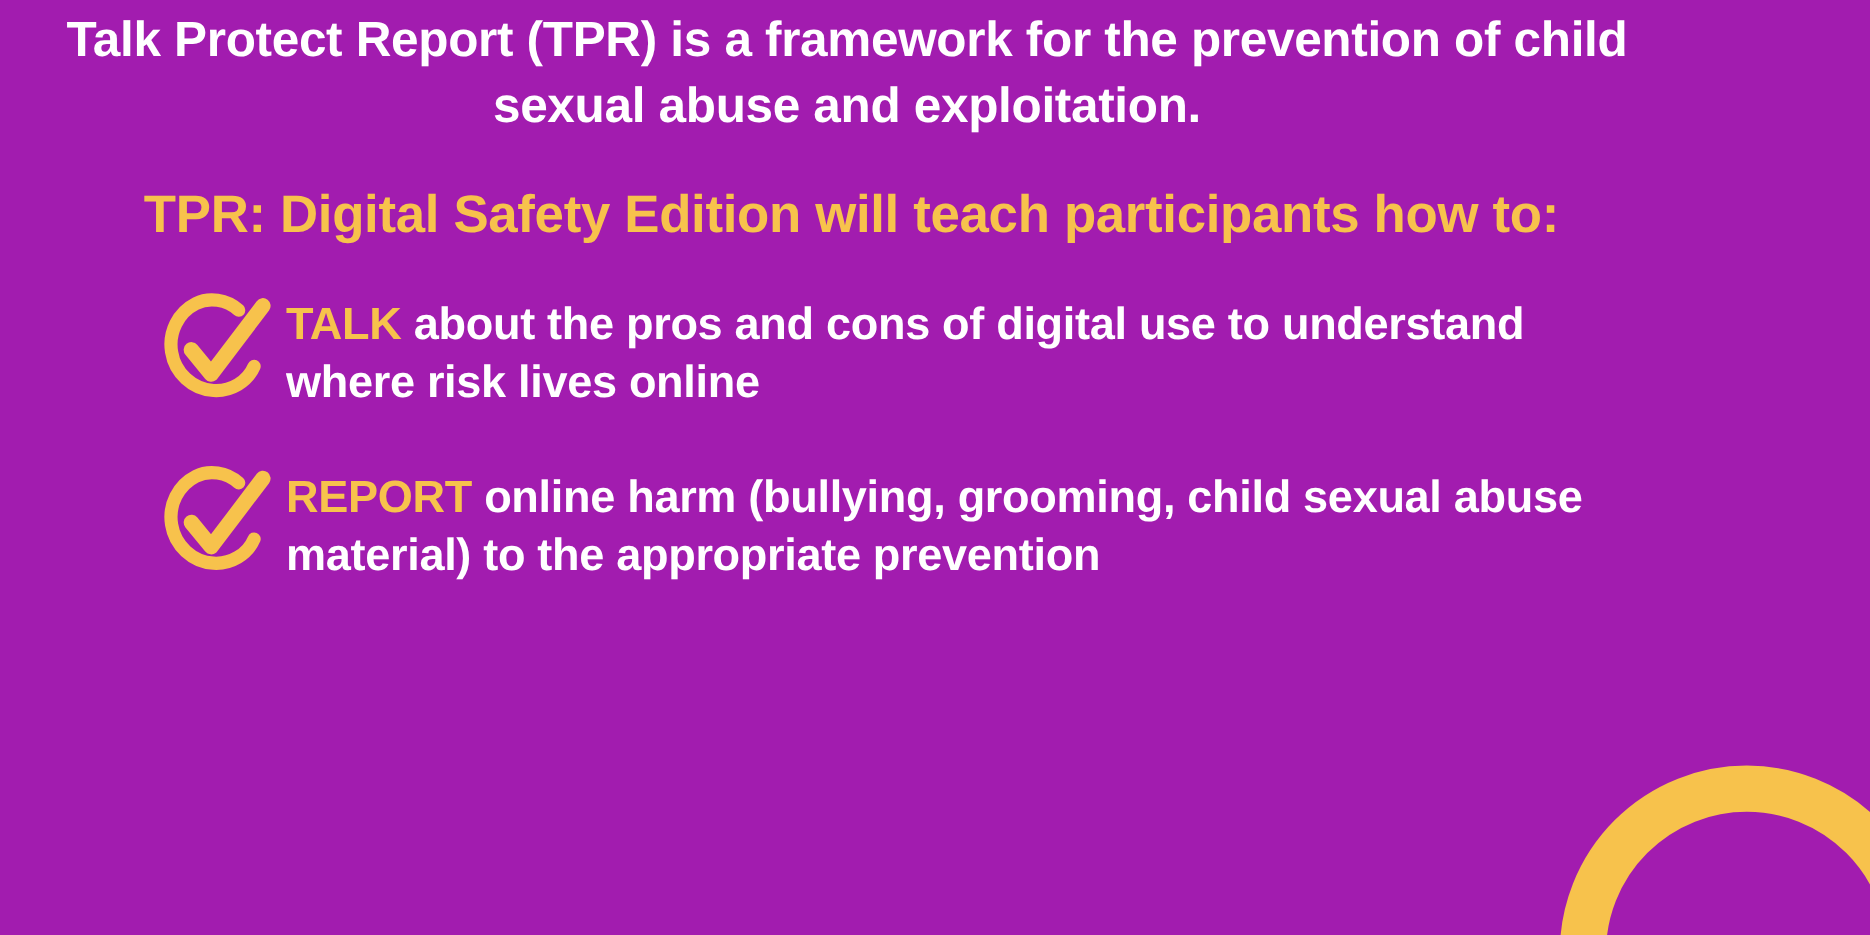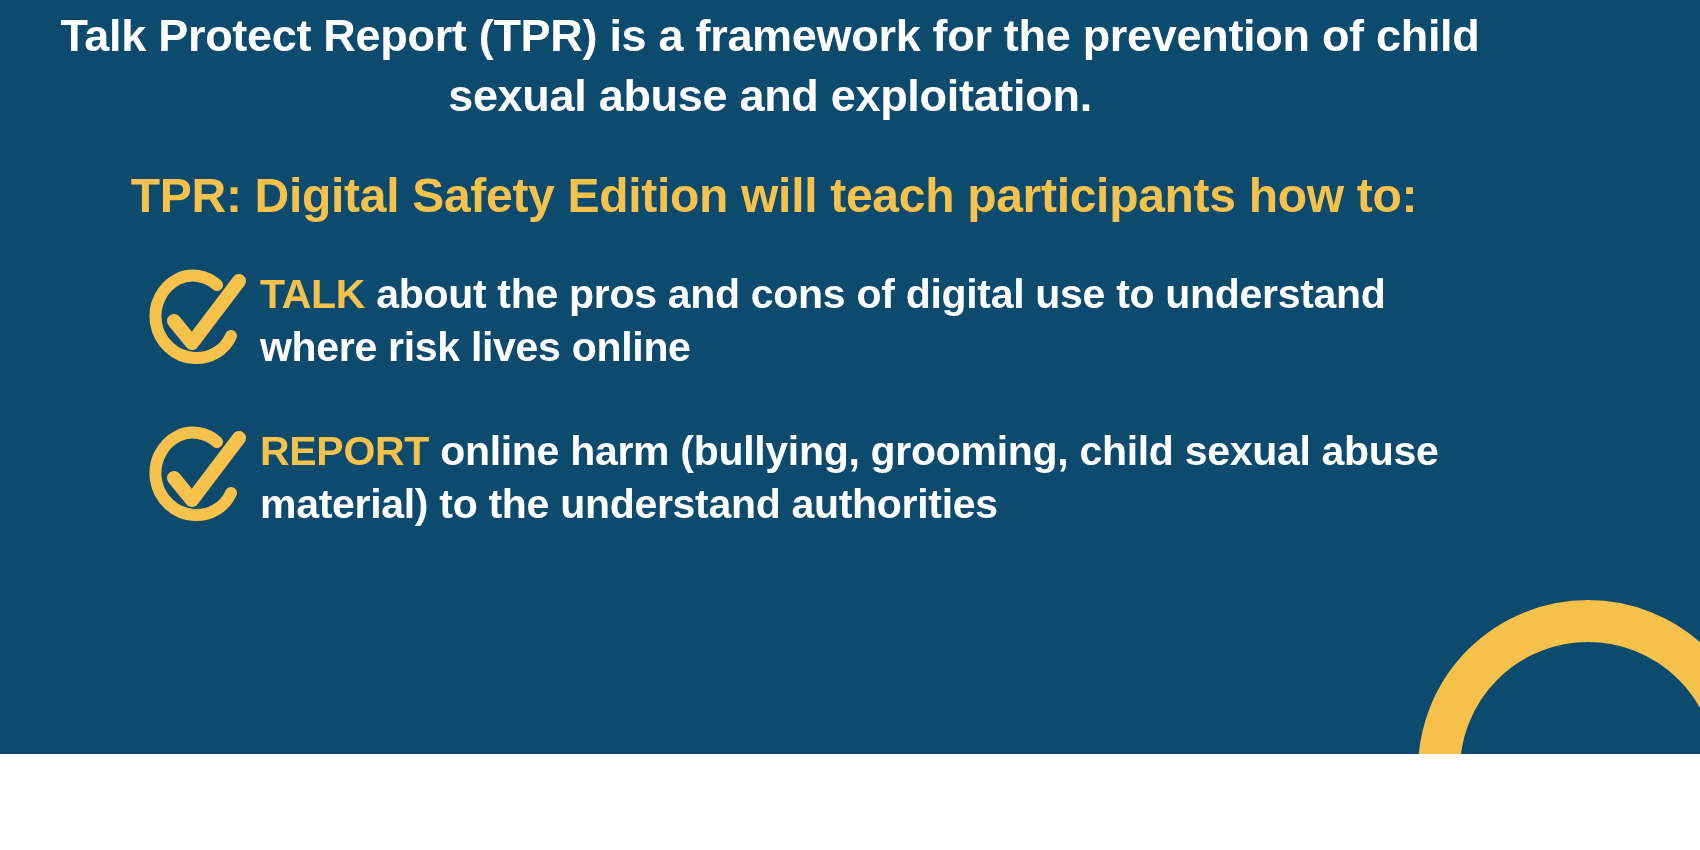--- a/index.html
+++ b/index.html
@@ -10,22 +10,22 @@
   body {
     width: 1700px;
     height: 850px;
     overflow: hidden;
     font-family: "Liberation Sans", sans-serif;
   }
 
   #poster {
     position: relative;
     width: 1700px;
-    height: 754px;
-    background: #0c4a6e;
+    height: 850px;
+    background: #a21caf;
     overflow: hidden;
     box-sizing: border-box;
   }
 
   
   .corner-ring {
     position: absolute;
     right: -58px;
     bottom: -186px;
     width: 340px;
@@ -73,21 +73,21 @@
 
   
   .bullets {
     position: absolute;
     top: 258px;
     left: 140px;
     width: 1310px;
   }
   .bullet-row {
     display: flex;
-    align-items: center;
+    align-items: flex-start;
     margin-bottom: 40px;
   }
   .bullet-row:last-child { margin-bottom: 0; }
 
   .check-icon {
     flex: 0 0 auto;
     width: 110px;
     height: 104px;
     margin-top: 6px;
     margin-right: 10px;
@@ -137,21 +137,21 @@
 
 
     <div class="bullet-row">
       <span class="check-icon">
         <svg viewBox="0 0 110 104" xmlns="http://www.w3.org/2000/svg">
           <path d="M77 18 C66 8, 50 6, 38 12 C22 20, 13 38, 16 56 C19 75, 35 90, 54 91 C70 92, 85 83, 91 69" fill="none" stroke="#f7c24c" stroke-width="12" stroke-linecap="round" stroke-linejoin="round"></path>
           <path d="M34 54 L52 76 L99 14" fill="none" stroke="#f7c24c" stroke-width="14" stroke-linecap="round" stroke-linejoin="round"></path>
         </svg>
       </span>
       <div class="bullet-text">
-        <span class="bullet-key">REPORT</span><span> online harm (bullying, grooming, child sexual abuse material) to the understand authorities</span>
+        <span class="bullet-key">REPORT</span><span> online harm (bullying, grooming, child sexual abuse material) to the appropriate prevention</span>
       </div>
     </div>
 
   </div>
 
   <div class="corner-ring"></div>
 
 </div>
 
 </body></html>

